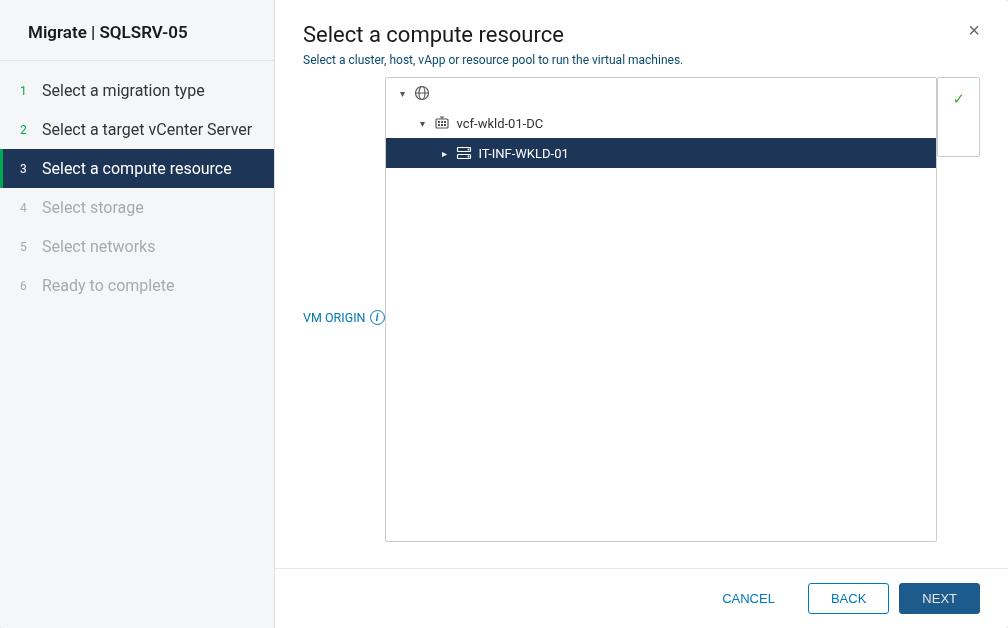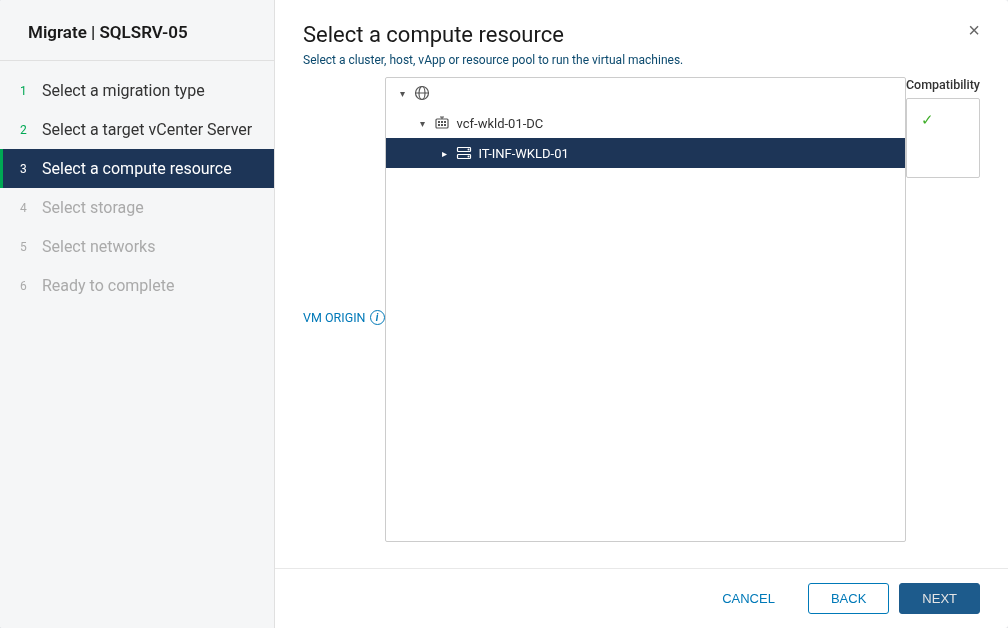--- a/index.html
+++ b/index.html
@@ -358,21 +358,20 @@
         <rect x="1.5" y="9.5" width="13" height="4" rx="0.8" stroke="#fff" stroke-width="1.2" fill="none"></rect>
         <circle cx="12.5" cy="4.5" r="1" fill="#fff"></circle>
         <circle cx="12.5" cy="11.5" r="1" fill="#fff"></circle>
       </svg>
             </span>
             <span class="node-label">IT-INF-WKLD-01</span>
           </div>
         </div>
 
       <div class="compat-section">
-        <div class="compat-label">Compatibility</div>
         <div class="compat-box">
           <div class="compat-success">
             <span class="check-icon">✓</span>
           </div>
         </div>
       </div>
     </div>
 
     <div class="footer">
       <button class="btn btn-cancel">CANCEL</button>

